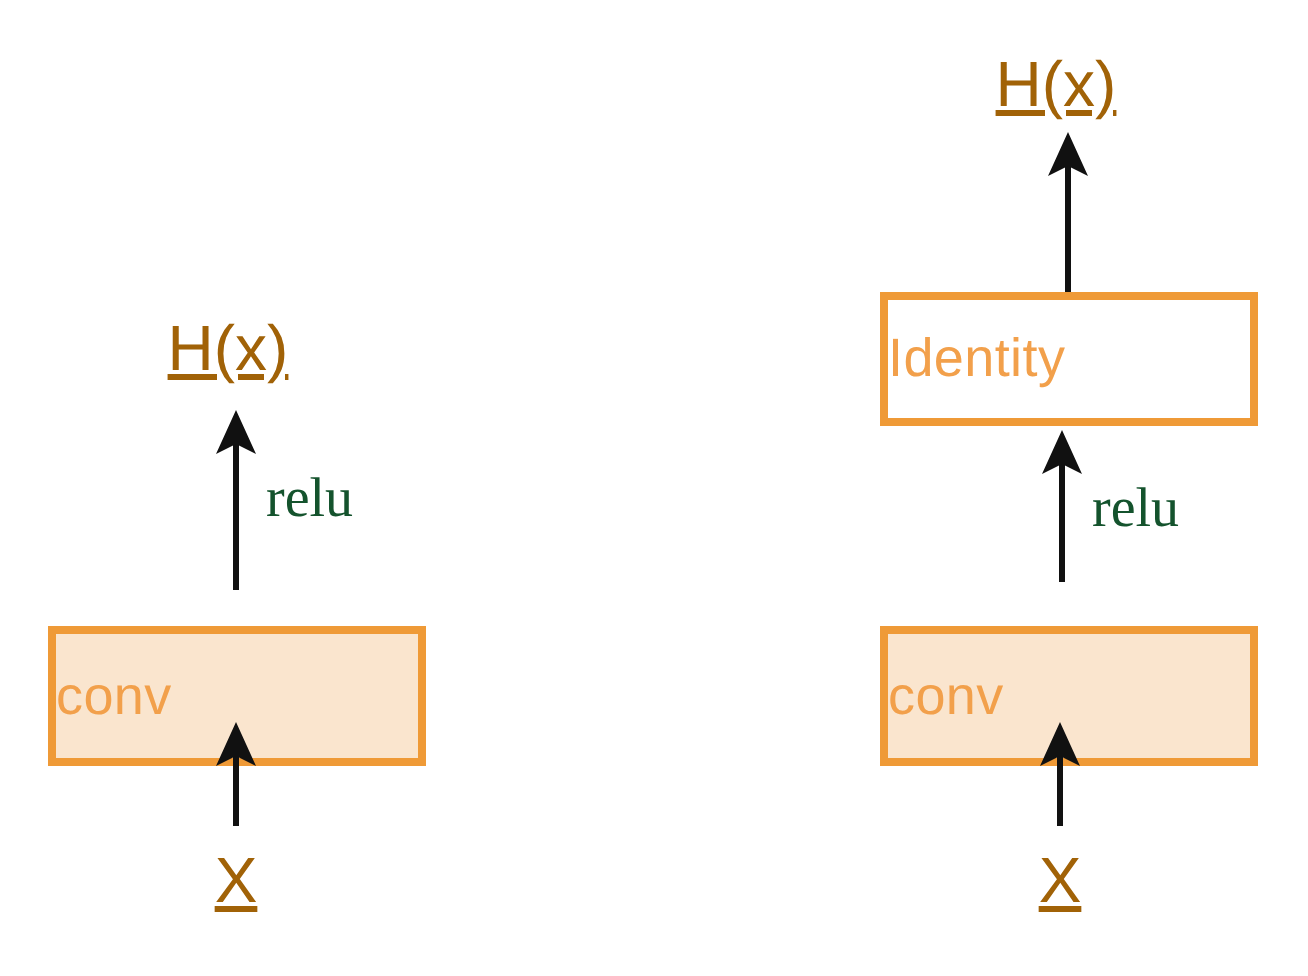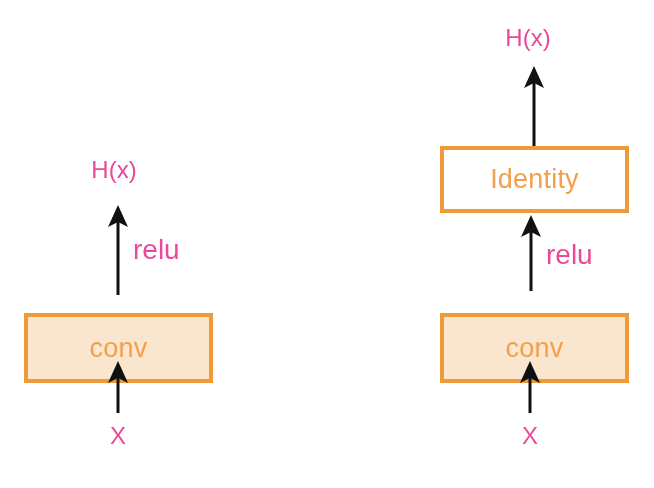--- a/index.html
+++ b/index.html
@@ -16,46 +16,46 @@
     height: 488px;
     background: #ffffff;
     overflow: hidden;
   }
   .node-box {
     position: absolute;
     box-sizing: border-box;
     border: 4px solid #ef9a37;
     display: flex;
     align-items: center;
-    justify-content: center;
     font-size: 27px;
     letter-spacing: 0.2px;
     color: #f2a04b;
     font-family: "Liberation Sans", sans-serif;
   }
   .node-box.filled {
     background: #fae5ce;
     margin-top: 24px;
   }
   .node-box.hollow {
     background: #ffffff;
   }
   .plain-label {
     position: absolute;
-    font-size: 24px;
-    color: #ec4899;
+    font-size: 32px;
+    color: #a16207;
     font-family: "Liberation Sans", sans-serif;
     white-space: nowrap;
     line-height: 1;
+    text-decoration: underline;
   }
   .edge-label {
     position: absolute;
     font-size: 28px;
-    color: #ec4899;
-    font-family: Liberation Sans, sans-serif;
+    color: #14532d;
+    font-family: Liberation Serif, serif;
     white-space: nowrap;
     line-height: 1;
   }
   .arrow {
     position: absolute;
   }
   .arrow svg {
     display: block;
     overflow: visible;
   }

